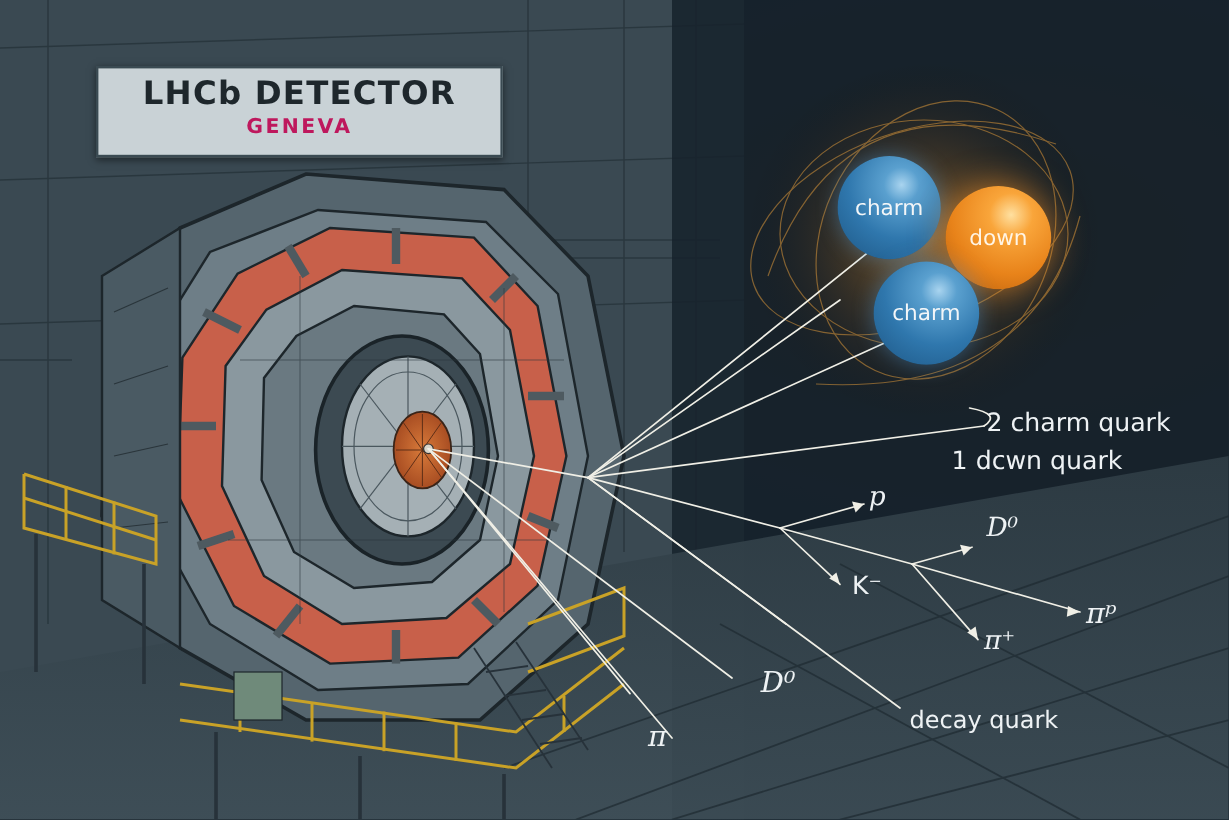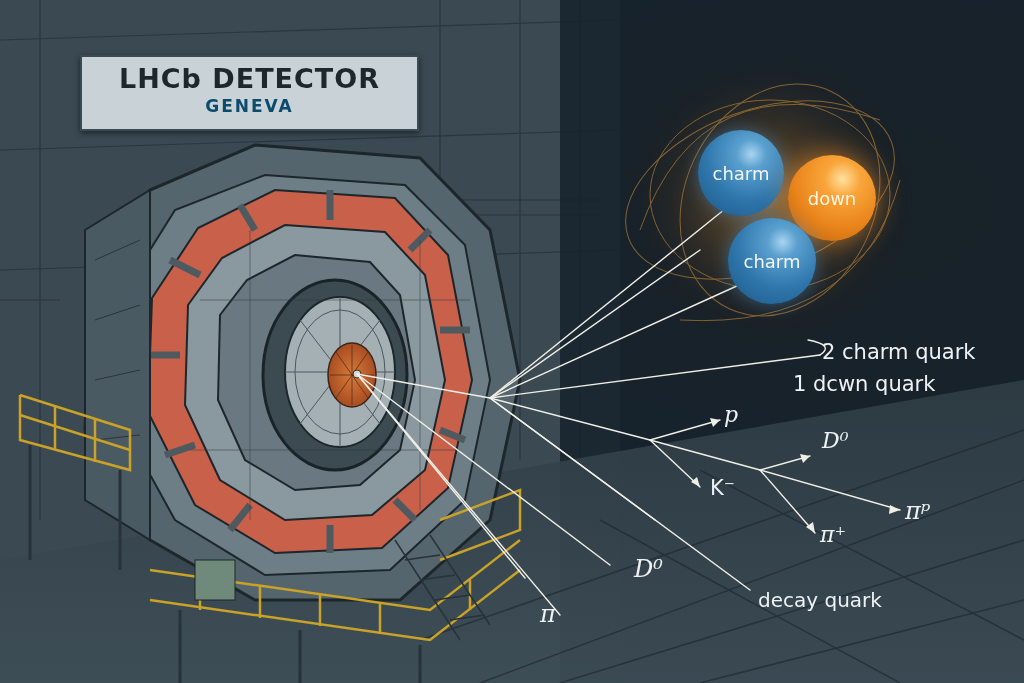--- a/index.html
+++ b/index.html
@@ -3,21 +3,21 @@
 <meta charset="utf-8">
 <style>
   html, body { margin:0; padding:0; }
   body { width:1024px; height:683px; overflow:hidden; background:#1c2a33; font-family:"DejaVu Sans", sans-serif; }
   .scene { position:relative; width:1024px; height:683px; overflow:hidden;
     background: radial-gradient(ellipse at 82% 30%, #2a2418 0%, #1a2530 35%, #14202a 70%, #0f1a22 100%); }
   .hall { position:absolute; left:0; top:0; width:1024px; height:683px; }
   .sign { position:absolute; left:80px; top:55px; width:335px; height:72px; background:#c9d2d6; border:2px solid #3a4a52;
     box-shadow:0 2px 6px rgba(0,0,0,.5); text-align:center; }
   .sign-title { display:block; font-family:"DejaVu Sans", sans-serif; font-weight:bold; font-size:27px; color:#1e272c; letter-spacing:1px; margin-top:6px; }
-  .sign-sub { display:block; font-family:"DejaVu Sans", sans-serif; font-weight:bold; font-size:17px; color:#0c4a6e; letter-spacing:2px; margin-top:2px; }
+  .sign-sub { display:block; font-family:"DejaVu Sans", sans-serif; font-weight:bold; font-size:17px; color:#be185d; letter-spacing:2px; margin-top:2px; }
   .quark { position:absolute; border-radius:50%; display:flex; align-items:center; justify-content:center; color:#f3f6f8;
     font-family:"DejaVu Sans", sans-serif; font-size:18px; }
   .quark.blue { background: radial-gradient(circle at 62% 28%, #a9d4ef 0%, #5aa0cf 18%, #2f77ad 55%, #1d5684 100%); box-shadow:0 0 18px rgba(70,150,220,.45);justify-content:center; }
   .quark.orange { background: radial-gradient(circle at 62% 28%, #ffe0a0 0%, #f9a53a 22%, #e8831a 60%, #b85e0c 100%); box-shadow:0 0 28px rgba(255,150,40,.65); color:#fff5e6; }
   .label { position:absolute; color:#eef2f4; white-space:nowrap;text-align:center; }
   .sans { font-family:"DejaVu Sans", sans-serif; }
   .serif { font-family:"DejaVu Serif", serif; font-style:italic; }
 </style>
 </head>
 <body>

